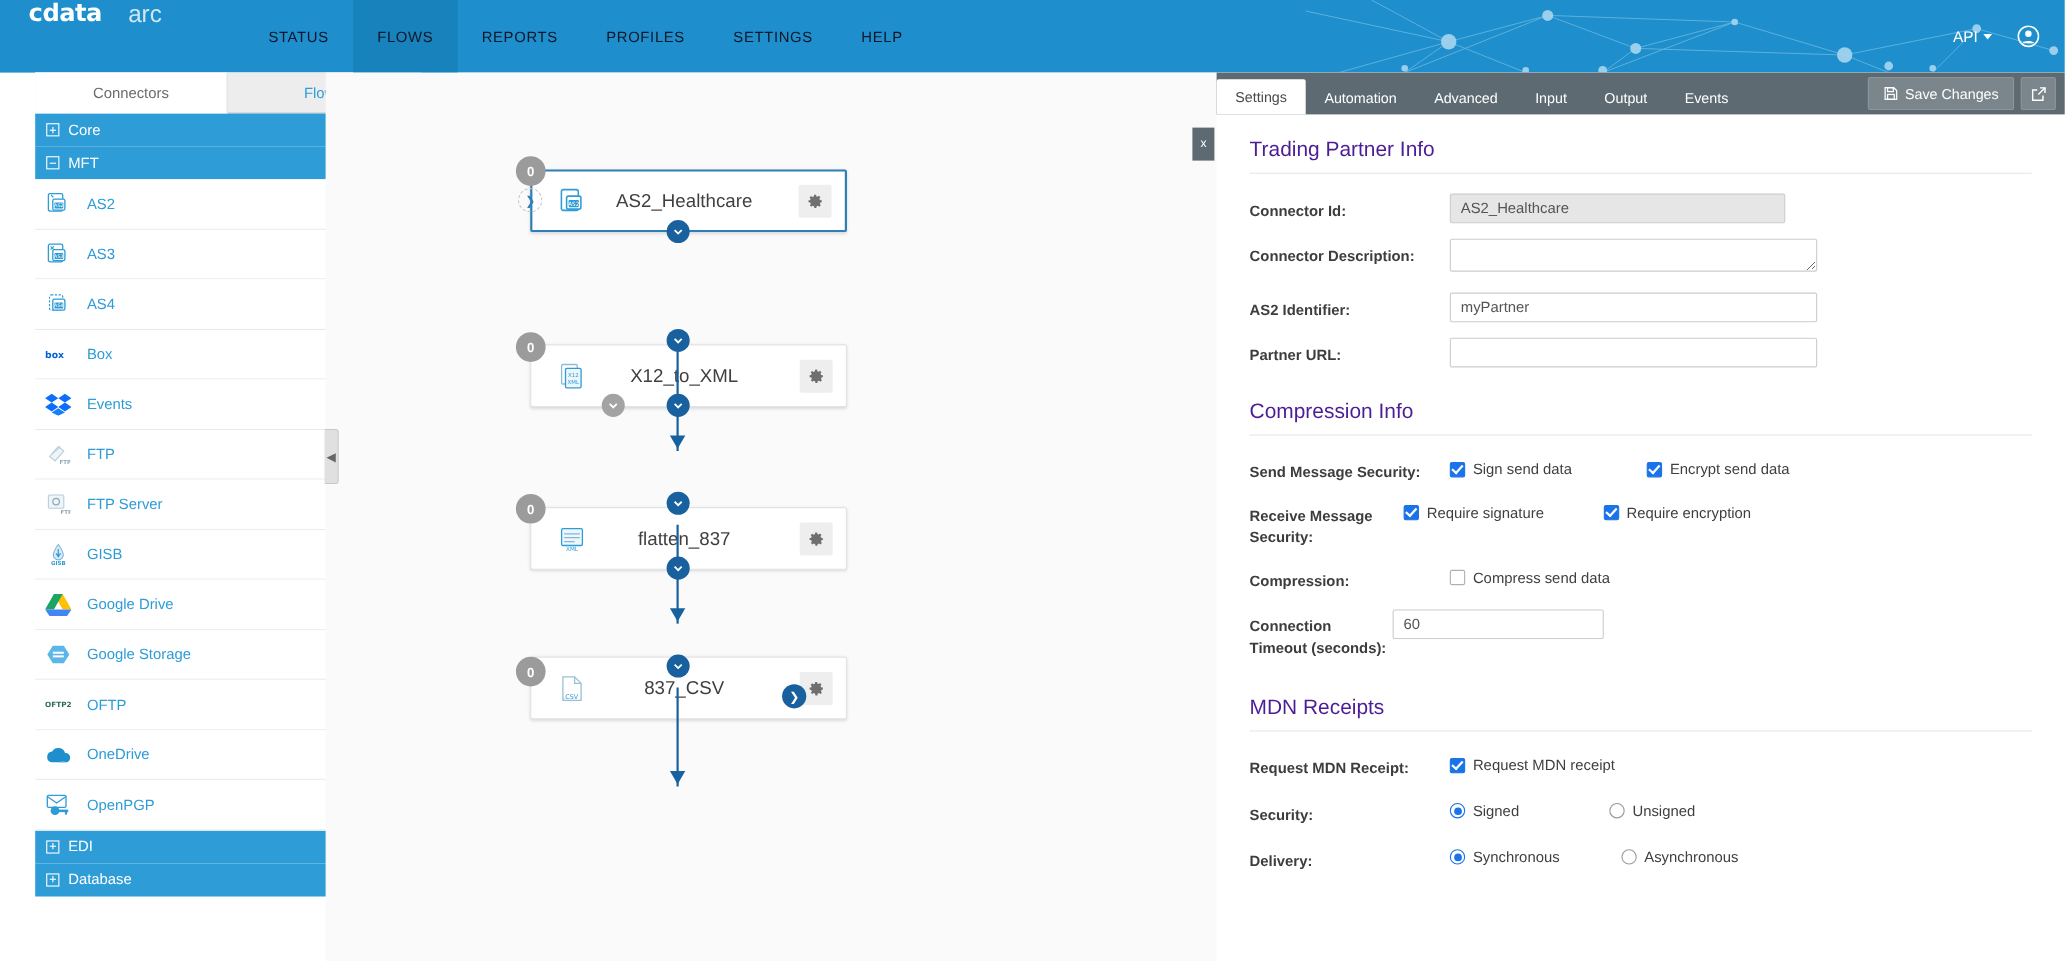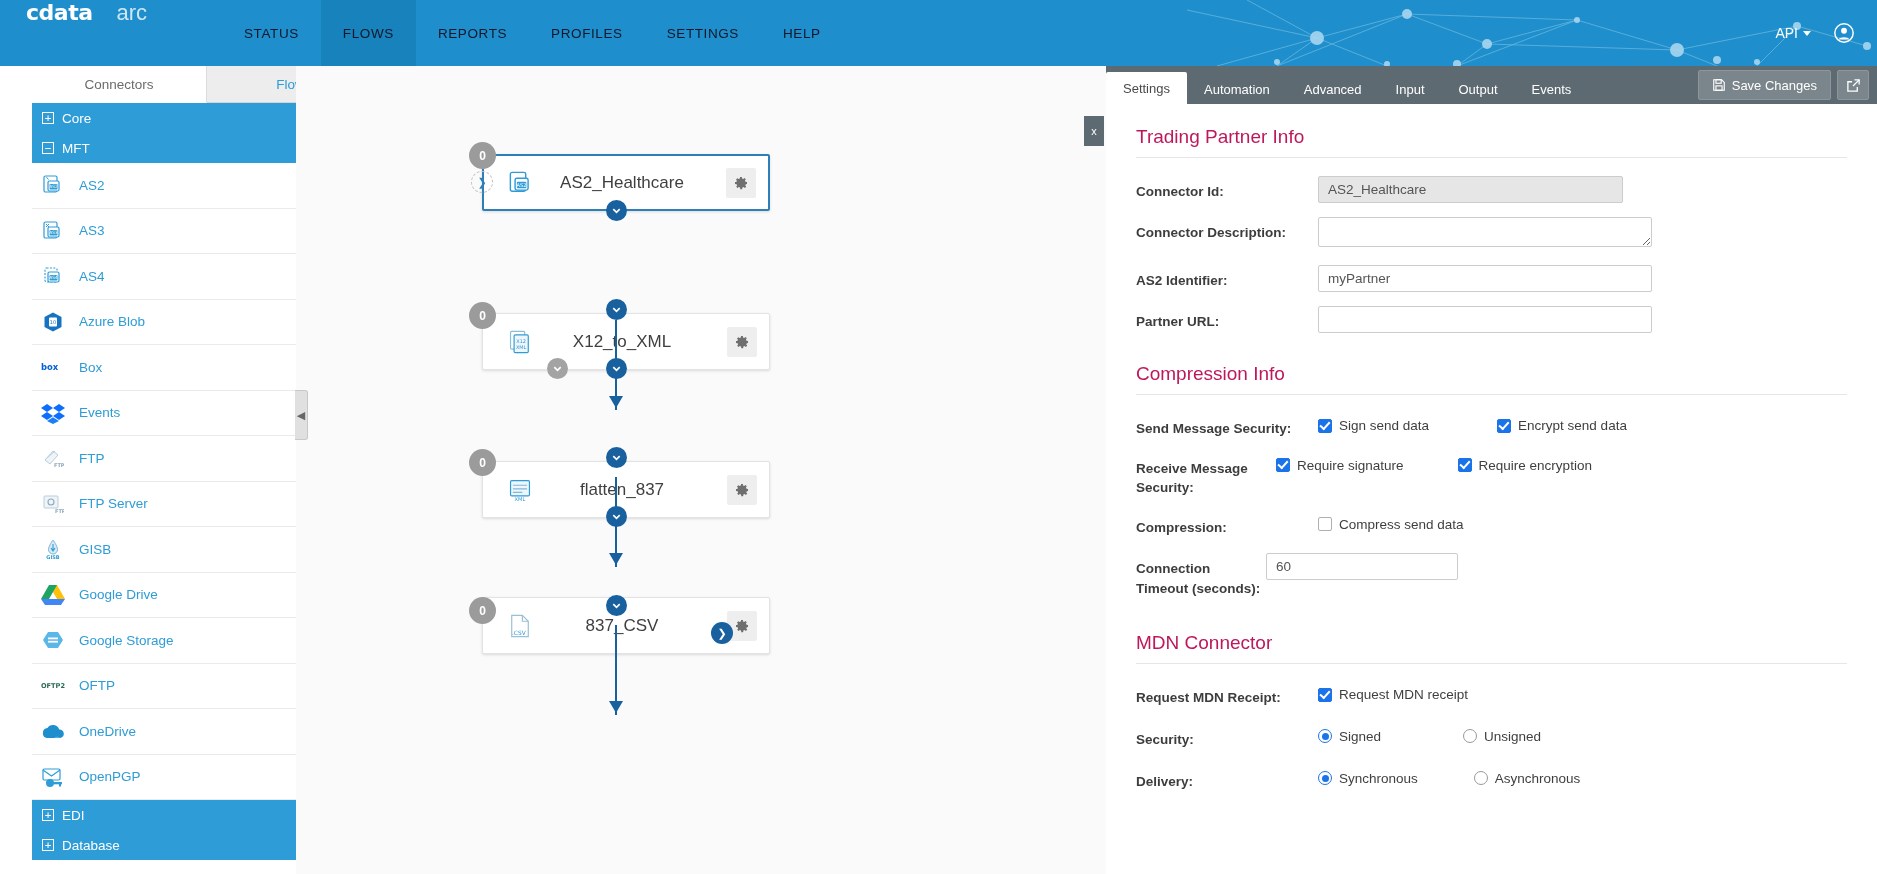--- a/index.html
+++ b/index.html
@@ -130,21 +130,21 @@
   .btn-pop {
     width: 32px; height: 30px; background:#7a858c; border: 1px solid #8c969c; border-radius: 2px;
     display:flex;align-items:center;justify-content:center; cursor:pointer;
   }
   .panel-close {
     position:absolute; left: -22px; top: 50px; width: 20px; height: 30px; background:#5e6a71;
     color:#fff; font-size: 11px; display:flex;align-items:center;justify-content:center; cursor:pointer; z-index: 10;
   }
 
   .rp-body { padding: 22px 30px 0 30px; height: 770px; overflow:hidden; }
-  .sect-title { font-size: 19px; color:#be185d; font-weight: normal; padding-bottom: 9px; border-bottom: 1px solid #e6e6e6; margin-bottom: 18px; }
+  .sect-title { font-size: 19px; color:#4c1d95; font-weight: normal; padding-bottom: 9px; border-bottom: 1px solid #e6e6e6; margin-bottom: 18px; }
   .sect-title.mt { margin-top: 30px; }
 
   .frow { display:flex; align-items:flex-start; margin-bottom: 14px; }
   .flabel { width: 182px; flex: 0 0 182px; font-size: 13.5px; font-weight: bold; color:#3d3d3d; padding-top: 6px; line-height: 1.45; }
   .fctl { flex:1; }
   .inp {
     width: 334px; height: 27px; border: 1px solid #ccc; border-radius: 2px;
     font-size: 13.5px; color:#555; padding: 0 9px; font-family:"Liberation Sans", sans-serif;
     background:#fff;
   }
@@ -272,30 +272,20 @@
             <rect x="3" y="3" width="12" height="14" rx="1.5" fill="#fff" stroke="#2e9cd6" stroke-width="1.1" stroke-dasharray="2 1.4"></rect>
             <rect x="6" y="7" width="11" height="10" rx="1.5" fill="#fff" stroke="#2e9cd6" stroke-width="1.2"></rect>
             <rect x="7.5" y="10" width="8" height="5.5" rx="0.8" fill="#2e9cd6"></rect>
             <text x="11.5" y="14.4" font-size="4.4" fill="#fff" text-anchor="middle" font-family="DejaVu Sans">AS4</text>
           </svg>
       </span>
       <span>AS4</span>
     </div>
     <div class="sbitem">
       <span class="ic">
-        <svg width="22" height="22" viewBox="0 0 22 22">
-            <polygon points="11,1.5 19.5,6 19.5,16 11,20.5 2.5,16 2.5,6" fill="#1673c1"></polygon>
-            <rect x="7" y="6.5" width="8" height="9" rx="1" fill="#fff"></rect>
-            <text x="11" y="13" font-size="5" fill="#1673c1" text-anchor="middle" font-family="DejaVu Sans">10</text>
-          </svg>
-      </span>
-      <span>Azure Blob</span>
-    </div>
-    <div class="sbitem">
-      <span class="ic">
         <svg width="26" height="16" viewBox="0 0 40 16">
             <text x="0" y="13" font-size="14" fill="#0061d5" font-family="DejaVu Sans" font-weight="bold">box</text>
           </svg>
       </span>
       <span>Box</span>
     </div>
     <div class="sbitem">
       <span class="ic">
         <svg width="24" height="22" viewBox="0 0 24 22" fill="#0d6efd">
             <polygon points="6,2 0,6 6,10 12,6"></polygon>
@@ -613,21 +603,21 @@
           <span>Compress send data</span>
         </label>
       </div>
     </div>
 
     <div class="frow" style="margin-top:16px;">
       <div class="flabel" style="max-width:130px;">Connection Timeout (seconds):</div>
       <div class="fctl"><input class="inp small" value="60" style=""></div>
     </div>
 
-    <div class="sect-title mt" style="margin-top:34px;">MDN Connector</div>
+    <div class="sect-title mt" style="margin-top:34px;">MDN Receipts</div>
 
     <div class="frow">
       <div class="flabel">Request MDN Receipt:</div>
       <div class="fctl checkrow">
         <label class="chk-item">
           <span class="chk on"></span>
           <span>Request MDN receipt</span>
         </label>
       </div>
     </div>

